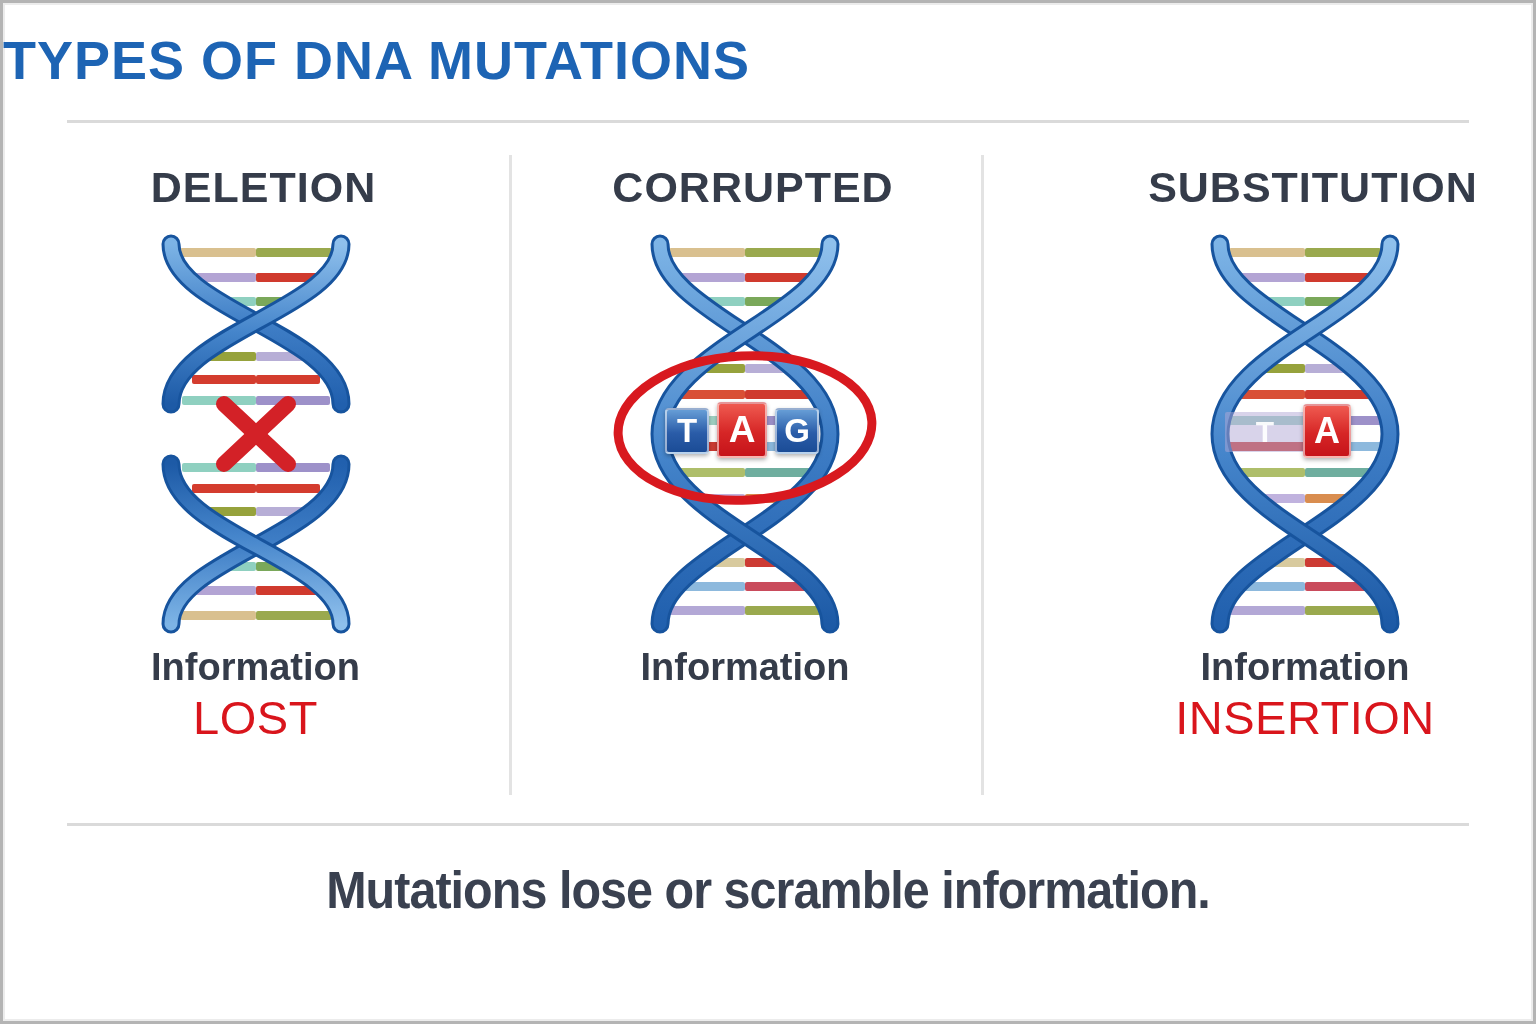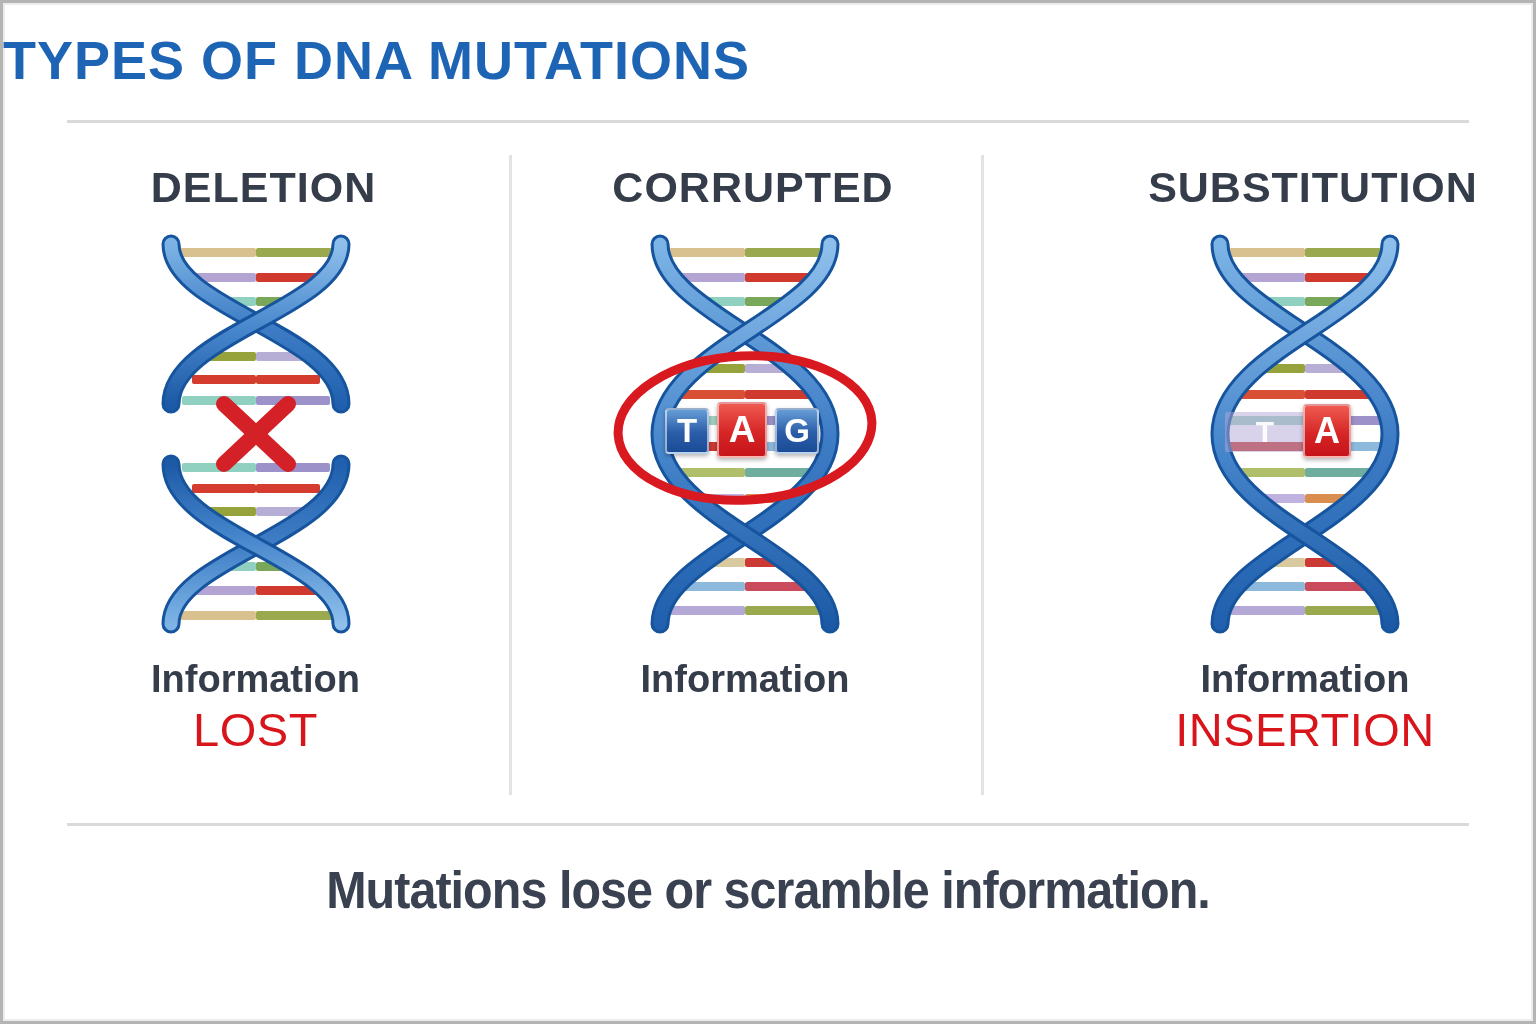--- a/index.html
+++ b/index.html
@@ -31,21 +31,21 @@
   .col2{left:508px;width:468px;}
   .col3{left:982px;width:640px;}
   .col h2{
     margin:20px 0 0 16px;
     font-size:43px;font-weight:bold;letter-spacing:1px;
     color:#353c4a;
   }
   .helix-wrap{position:relative;margin:22px auto 0 auto;height:400px;}
   .hw-240{width:240px;}
   .hw-280{width:280px;}
-  .caption{margin-top:24px;}
+  .caption{margin-top:12px;}
   .cap-info{font-size:38px;font-weight:bold;color:#353c4a;line-height:1.15;}
   .cap-result{font-size:47px;font-weight:normal;color:#d9151c;line-height:1.2;letter-spacing:0.5px;}
   .footer{
     position:absolute;top:858px;left:0;width:100%;margin:0;
     text-align:center;font-size:51px;font-weight:bold;color:#3a4150;
     letter-spacing:-1px;transform:scaleX(.95);
   }
   .base-box{
     position:absolute;display:flex;align-items:center;justify-content:center;
     color:#ffffff;font-weight:bold;font-size:33px;

